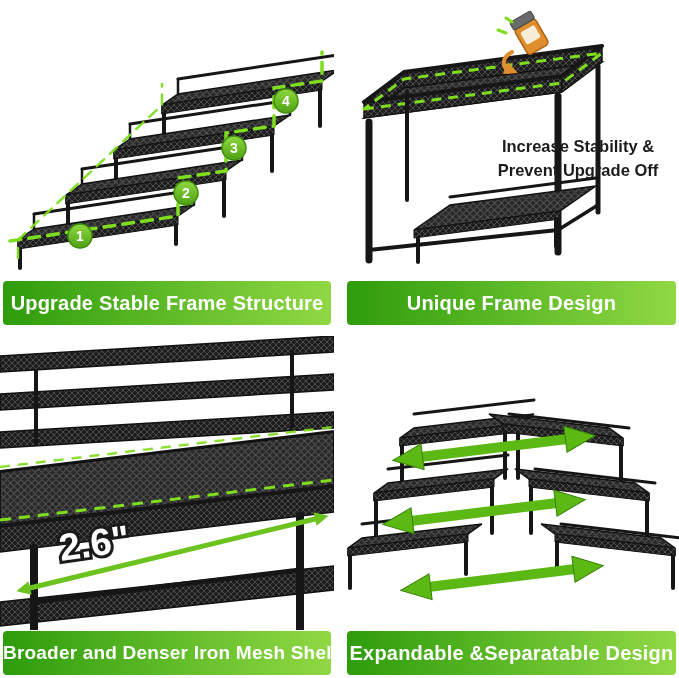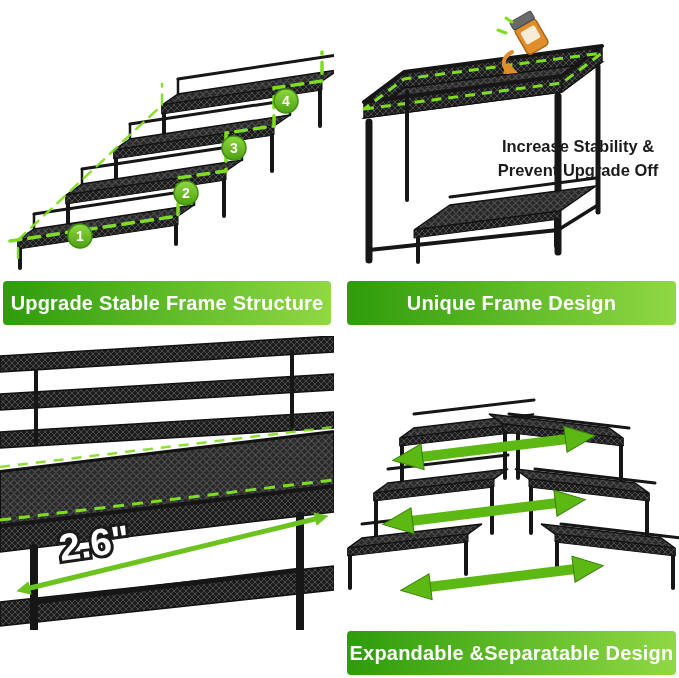--- a/index.html
+++ b/index.html
@@ -187,20 +187,21 @@
         </g>
 
         <g>
           <line x1="30" y1="252" x2="315" y2="183" stroke="#6cc31f" stroke-width="5" stroke-linecap="round"></line>
           <polygon points="328.6,179.7 316.6,189.8 313.4,176.2" fill="#6cc31f"></polygon>
           <polygon points="16.4,255.3 31.6,258.8 28.4,245.2" fill="#6cc31f"></polygon>
         </g>
         <text x="96" y="220" transform="rotate(-8 96 220)" text-anchor="middle" font-size="38" font-weight="bold" fill="#ffffff" stroke="#1a1a1a" stroke-width="6" paint-order="stroke" font-family="Liberation Sans, sans-serif">2.6"</text>
       </svg>
     </div>
+    <div class="banner">Broader and Denser Iron Mesh Shelf</div>
   </section>
 
   <section class="quad q4">
     <div class="photo">
       <svg width="335" height="294" viewBox="0 0 335 294">
 
         <g stroke-linecap="round">
           <line x1="70" y1="78" x2="190" y2="64" stroke="#161616" stroke-width="3"></line>
           <polygon points="56,102 176,88 190,78 70,92" fill="url(#meshA)" stroke="#111" stroke-width="1.5"></polygon>
           <polygon points="56,102 176,88 176,96 56,110" fill="url(#meshB)" stroke="#111" stroke-width="1"></polygon>

